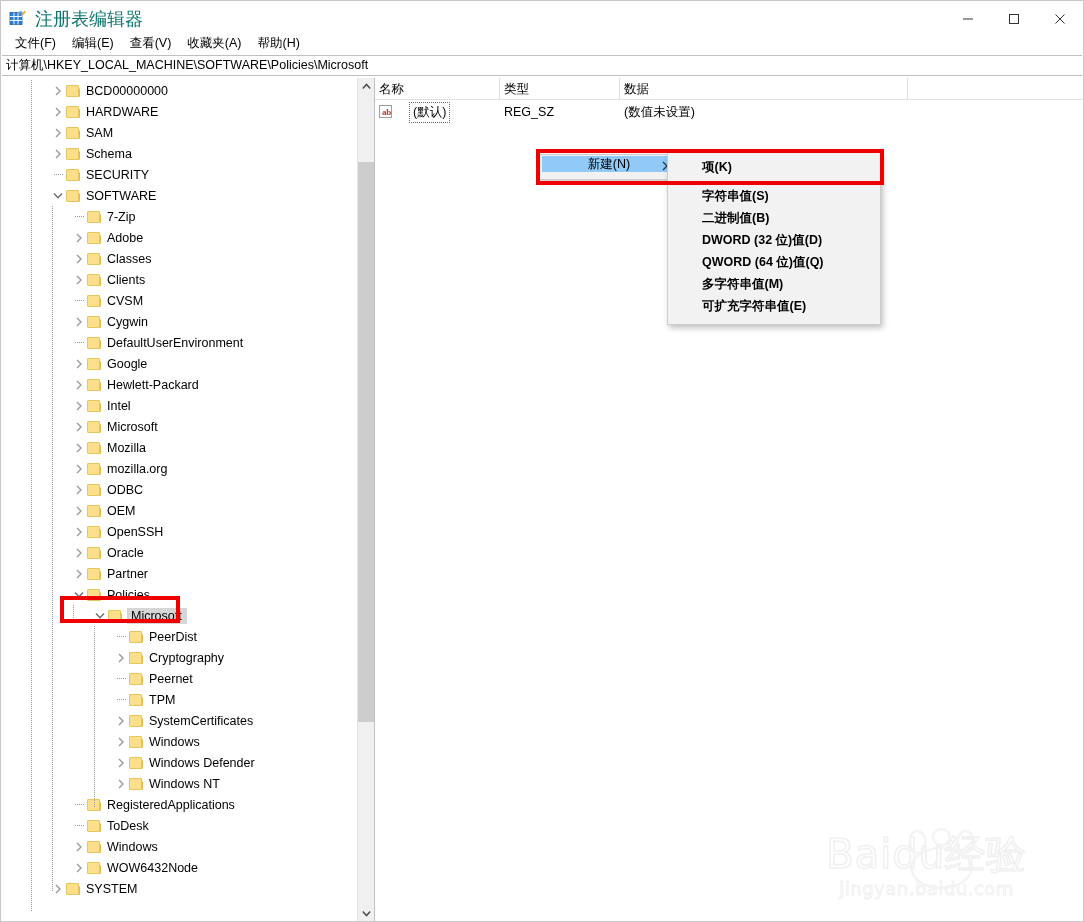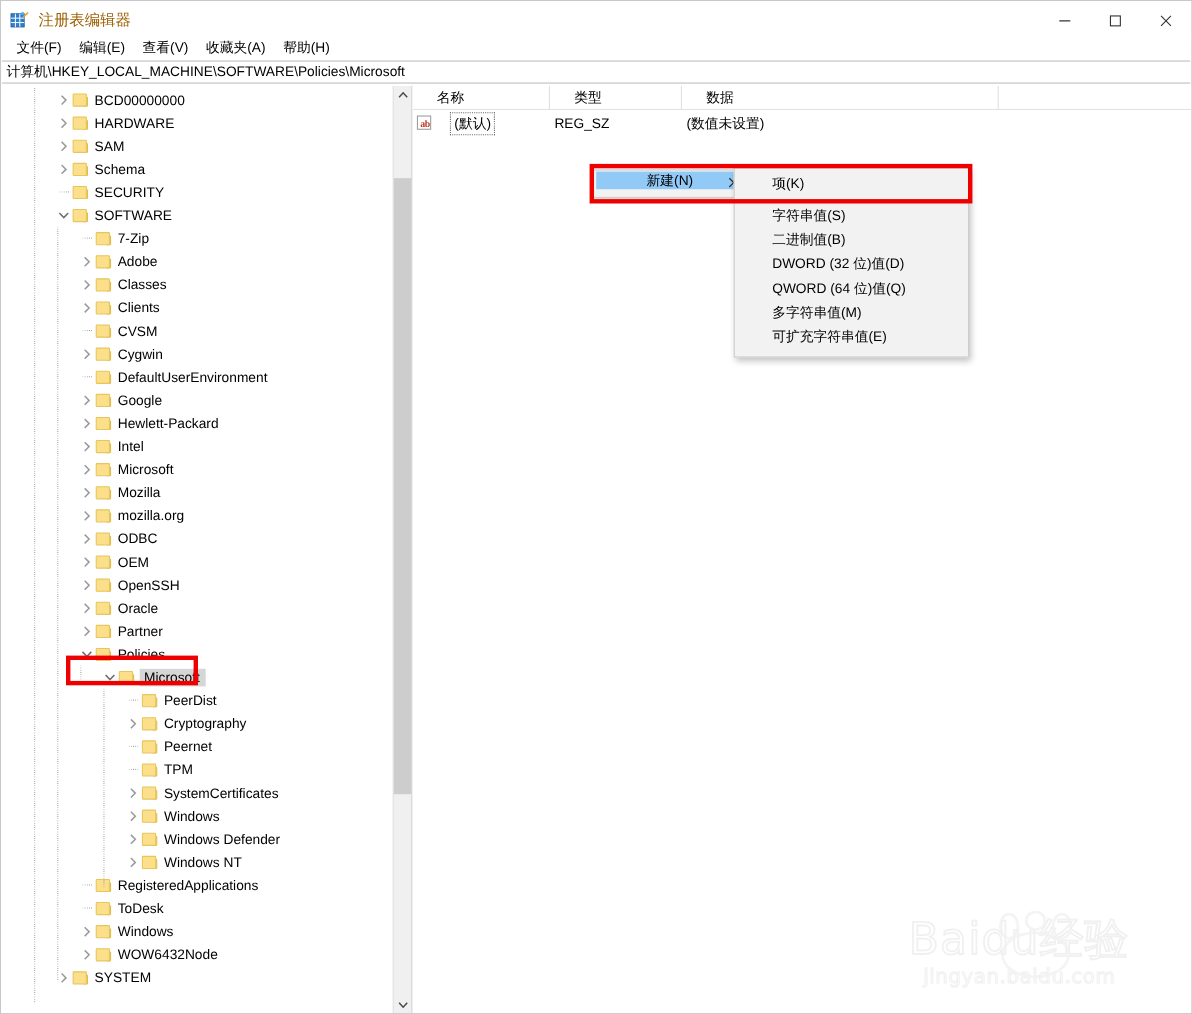--- a/index.html
+++ b/index.html
@@ -21,21 +21,21 @@
   .titlebar {
     position: absolute; left: 0; top: 0; width: 1082px; height: 36px;
     background: #ffffff;
     display: flex; align-items: center;
   }
   .title-icon {
     width: 18px; height: 18px; margin-left: 8px; margin-right: 8px;
     position: relative; flex: 0 0 auto;
   }
   .title-text {
-    font-size: 14px; color: #a16207; white-space: nowrap; font-family: Liberation Serif, serif;
+    font-size: 18px; color: #0f766e; white-space: nowrap; font-family: Liberation Serif, serif;
   }
   .winbtns { position: absolute; right: 0; top: 0; height: 36px; display: flex; }
   .winbtn {
     width: 46px; height: 36px; display: flex; align-items: center; justify-content: center;
     font-size: 12px; color: #222; background: transparent;
   }
   .winbtn svg { display: block; }
 
   
   .menubar {
@@ -134,21 +134,21 @@
     position: relative; flex: 1 1 auto; height: 844px; background: #ffffff; overflow: hidden;
   }
   .lv-header {
     position: relative; height: 22px; width: 100%;
     border-bottom: 1px solid #e3e3e3;
     background: #ffffff;
   }
   .lv-col {
     position: absolute; top: 0; height: 22px;
     display: flex; align-items: center;
-    font-size: 12.5px; color: #000; padding-left: 22px;
+    font-size: 12.5px; color: #000; padding-left: 4px;
     border-right: 1px solid #e0e0e0;
   }
   .lv-row { position: relative; height: 24px; width: 100%; }
   .lv-cell {
     position: absolute; top: 0; height: 24px;
     display: flex; align-items: center;
     font-size: 12.5px; color: #000;
   }
   .abicon {
     width: 15px; height: 14px; position: relative; flex: 0 0 auto; margin-right: 15px;
@@ -179,21 +179,21 @@
   }
   .ctx-root-arrow {
     position: absolute; right: 8px; top: 5px; color: #333; font-size: 11px;
   }
 
   .ctx-sub {
     position: absolute; left: 666px; top: 151px; width: 214px; height: 173px;
     background: #f2f2f2; border: 1px solid #cdcdcd;
     box-shadow: 2px 3px 6px rgba(0,0,0,0.25);
   }
-  .ctx-sub-inner { position: absolute; left: 0; top: 0; right: 0; bottom: 0; padding: 3px 0; }
+  .ctx-sub-inner { position: absolute; left: 0; top: 0; right: 0; bottom: 0; padding: 3px 0; font-weight: bold; }
   .ctx-item {
     height: 22px; display: flex; align-items: center;
     padding-left: 34px; font-size: 12.5px; color: #000;
     white-space: nowrap;
   }
   .ctx-sep { height: 1px; background: #d5d5d5; margin: 3px 2px 3px 4px; }
 
   
   .anno {
     position: absolute; border: 4px solid #ee0000; pointer-events: none;

